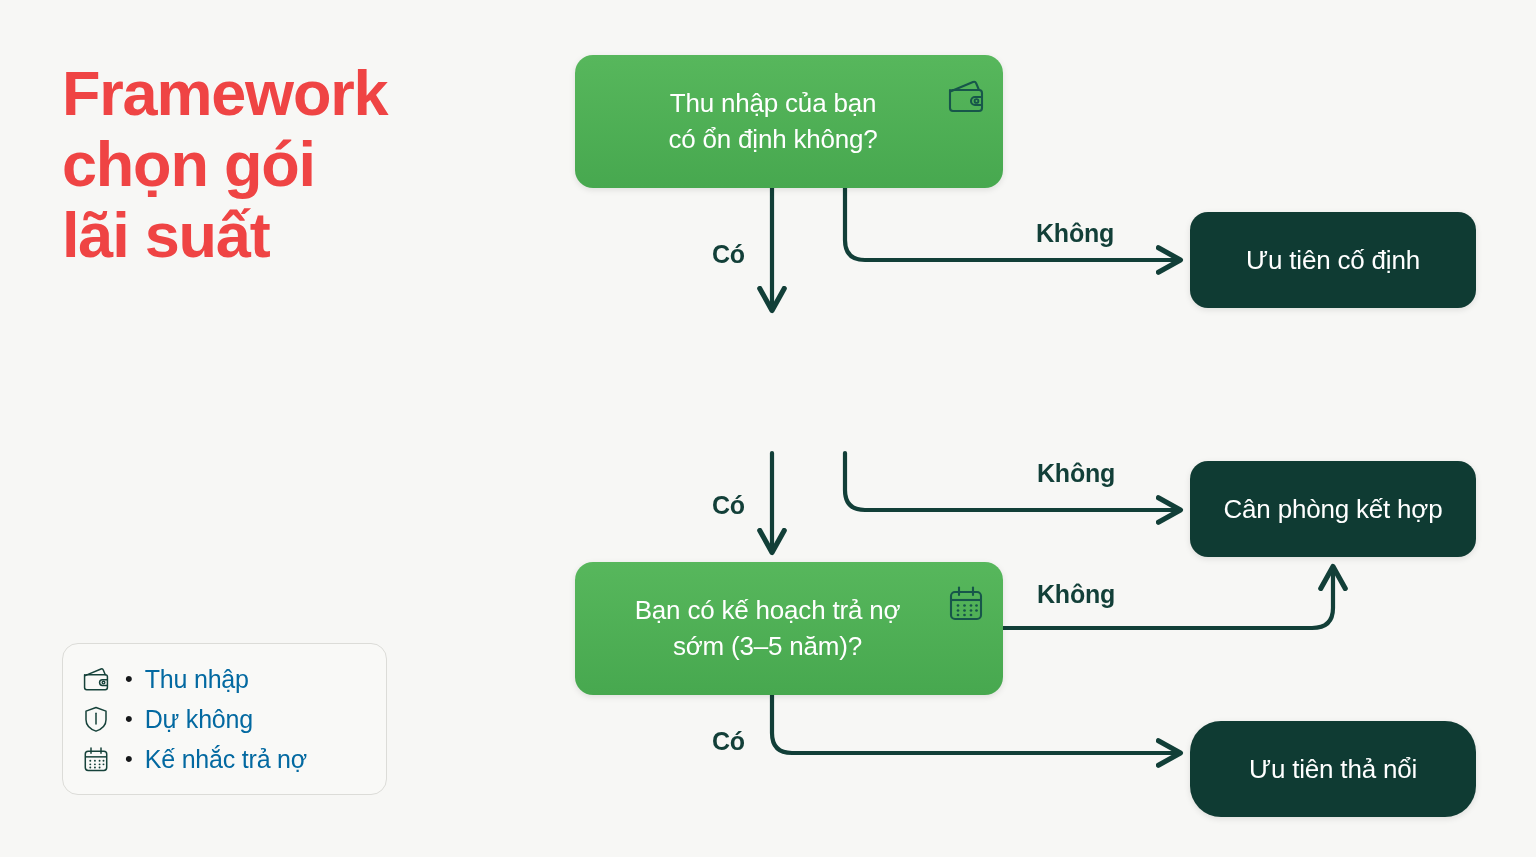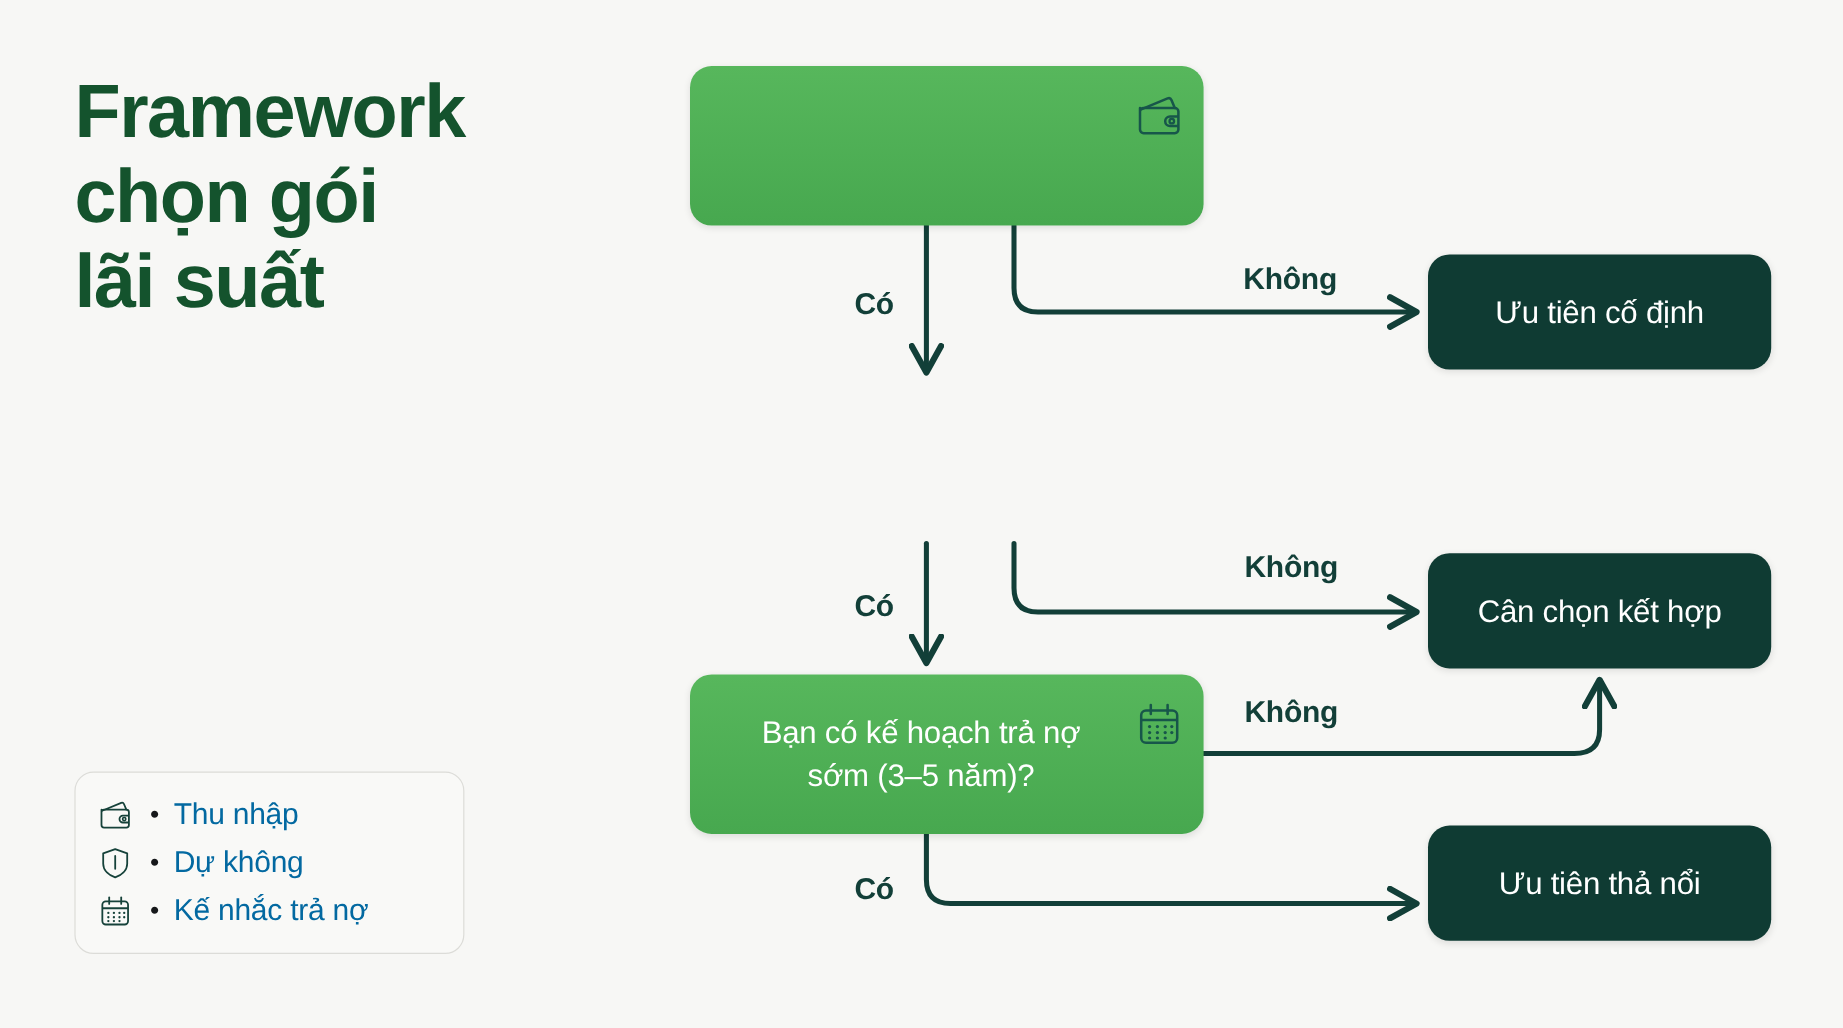--- a/index.html
+++ b/index.html
@@ -18,21 +18,21 @@
 
   
   #title {
     position: absolute;
     left: 62px; top: 58px;
     width: 430px;
     font-size: 63px;
     font-weight: 700;
     line-height: 1.13;
     letter-spacing: -1.2px;
-    color: #14532d;
+    color: #ef4444;
     white-space: pre-line;
   }
 
   
   #legend {
     position: absolute;
     left: 62px; top: 643px;
     width: 325px; height: 152px;
     background: #f9f9f7;
     border: 1px solid #dcdcd8;
@@ -91,21 +91,21 @@
     letter-spacing: -0.2px;
     padding: 0 25px;
   }
   .node-text { white-space: pre-line; display: block; width: 100%; }
 
   #q1 { top: 55px; }
   #q2 { top: 320px; }
   #q3 { top: 562px; padding-left: 11px; }
   #o1 { top: 212px; }
   #o2 { top: 461px; }
-  #o3 { top: 688px; }
+  #o3 { top: 721px; border-radius: 31px; }
 
   .node-icon {
     position: absolute;
     right: 16px;
     top: 22px;
     width: 42px; height: 42px;
   }
   #q1 .node-icon { top: 20px; }
   #q2 .node-icon { top: 24px; }
   #q3 .node-icon { top: 20px; }
@@ -166,20 +166,22 @@
   </svg>
 
   <span class="edge-label" id="lbl-yes1">Có</span>
   <span class="edge-label" id="lbl-no1">Không</span>
   <span class="edge-label" id="lbl-yes2">Có</span>
   <span class="edge-label" id="lbl-no2">Không</span>
   <span class="edge-label" id="lbl-no3">Không</span>
   <span class="edge-label" id="lbl-yes3">Có</span>
 
   <div class="node question" id="q1">
+    <span class="node-text">Thu nhập của bạn
+có ổn định không?</span>
     <svg class="node-icon" viewBox="0 0 42 42">
       <path d="M5,15 L5,33 a3,3 0 0 0 3,3 L34,36 a3,3 0 0 0 3,-3 L37,18 a3,3 0 0 0 -3,-3 L8,15 a3,3 0 0 0 -3,3 z" fill="none" stroke="#17564a" stroke-width="2.1" stroke-linejoin="round"></path>
       <path d="M6.5,16 L28,7 a2.5,2.5 0 0 1 3.2,1.4 L34,15" fill="none" stroke="#17564a" stroke-width="2.1" stroke-linejoin="round" stroke-linecap="round"></path>
       <path d="M37,22 L30,22 a4,4 0 0 0 0,8 L37,30" fill="none" stroke="#17564a" stroke-width="2.1" stroke-linejoin="round"></path>
       <circle cx="31.5" cy="26" r="1.9" fill="none" stroke="#17564a" stroke-width="1.9"></circle>
     </svg>
   </div>
 
 
   <div class="node question" id="q3">
@@ -203,21 +205,21 @@
           <circle cx="19.5" cy="33" r="1.35"></circle>
         <circle cx="26" cy="33" r="1.35"></circle>
       </g>
     </svg>
   </div>
 
   <div class="node outcome" id="o1">
     <span class="node-text">Ưu tiên cố định</span>
   </div>
   <div class="node outcome" id="o2">
-    <span class="node-text">Cân chọn kết hợp</span>
+    <span class="node-text">Cân phòng kết hợp</span>
   </div>
   <div class="node outcome" id="o3">
     <span class="node-text">Ưu tiên thả nổi</span>
   </div>
 
   <div id="legend">
 
     <div class="legend-row">
       <svg class="legend-ico" viewBox="0 0 42 42">
         <path d="M5,15 L5,33 a3,3 0 0 0 3,3 L34,36 a3,3 0 0 0 3,-3 L37,18 a3,3 0 0 0 -3,-3 L8,15 a3,3 0 0 0 -3,3 z" fill="none" stroke="#16423a" stroke-width="2.1" stroke-linejoin="round"></path>

